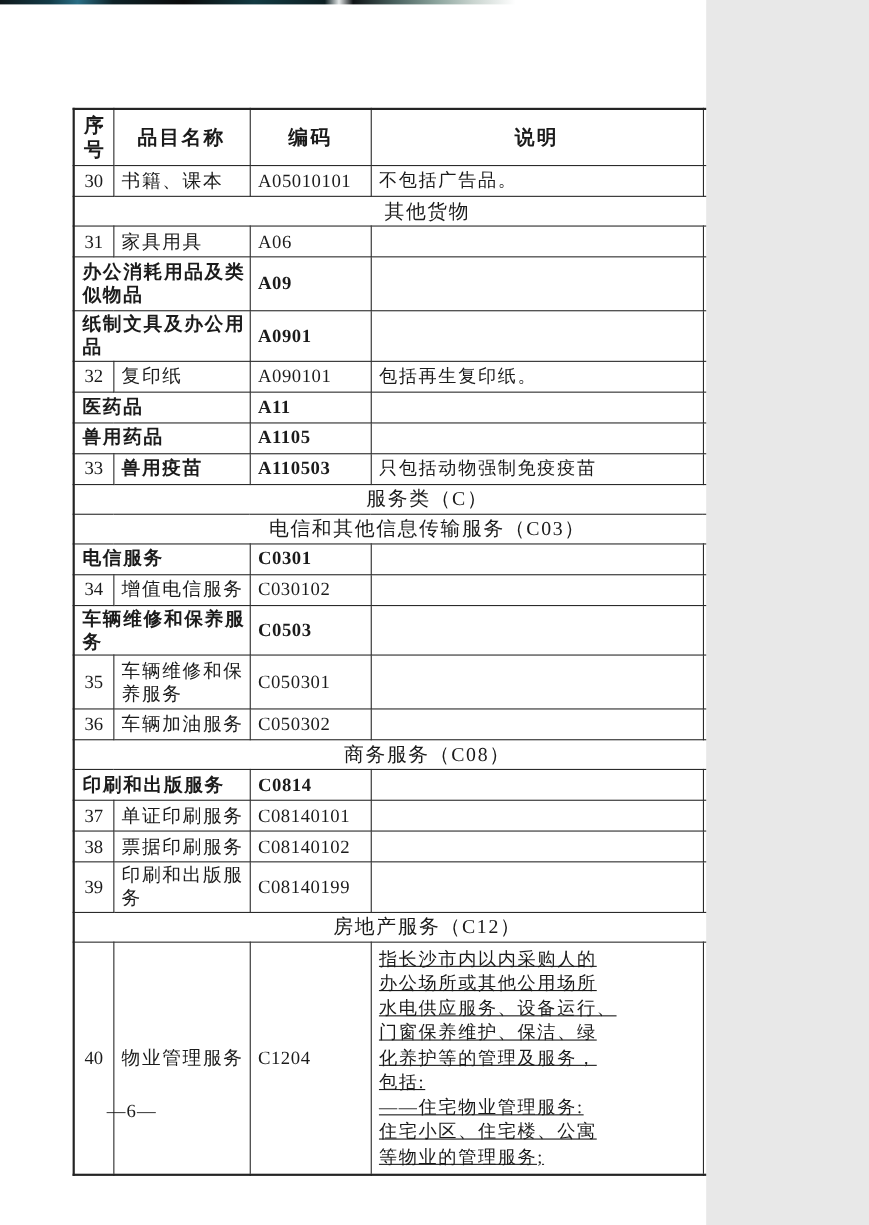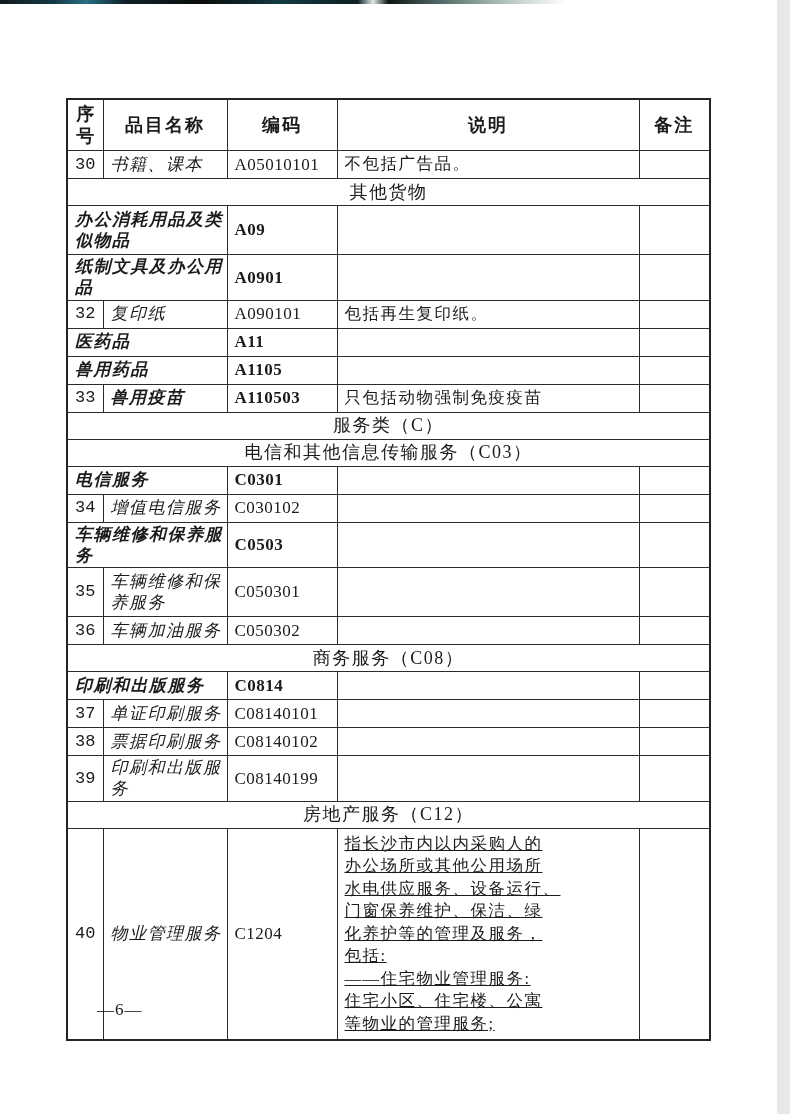--- a/index.html
+++ b/index.html
@@ -2,21 +2,21 @@
 <html><head>
 <meta charset="utf-8">
 <style>
   html, body {
     margin: 0;
     padding: 0;
     background: #e8e8e8;
   }
   .page {
     position: relative;
-    width: 777px;
+    width: 642px;
     height: 1114px;
     background: #ffffff;
     overflow: hidden;
     font-family: "Liberation Serif", "DejaVu Serif", serif;
     color: #1b1b1b;
   }
   
   .scan-strip {
     position: absolute;
     top: 0; left: 0;
@@ -55,22 +55,22 @@
     line-height: 1.25;
     padding: 2px 8px;
   }
   .catalog td {
     font-size: 17px;
     height: 25px;
     padding: 1px 3px;
     vertical-align: middle;
     line-height: 1.25;
   }
-  td.no-cell   { text-align: center; padding: 1px 1px; font-family: Liberation Mono, monospace; }
-  td.name-cell { padding-left: 7px; letter-spacing: 1.5px; font-style: italic; }
+  td.no-cell   { text-align: center; padding: 1px 1px; }
+  td.name-cell { padding-left: 7px; letter-spacing: 1.5px; }
   td.code-cell { padding-left: 7px; letter-spacing: 0.5px; margin-top: 40px; }
   td.desc-cell { padding-left: 7px; font-size: 16.5px; letter-spacing: 1.5px; margin-top: 44px; }
   td.remark-cell { }
   td.section-cell {
     text-align: center;
     font-weight: normal;
     font-size: 18px;
     letter-spacing: 1.5px;
     height: 24px;
   }
@@ -119,20 +119,27 @@
         <tr>
           <td class="no-cell">30</td>
           <td class="name-cell">书籍、课本</td>
           <td class="code-cell">A05010101</td>
           <td class="desc-cell">不包括广告品。</td>
           <td class="remark-cell"></td>
         </tr>
         <tr>
           <td class="section-cell" colspan="5">其他货物</td>
         </tr>
+        <tr>
+          <td class="no-cell">31</td>
+          <td class="name-cell">家具用具</td>
+          <td class="code-cell">A06</td>
+          <td class="desc-cell"></td>
+          <td class="remark-cell"></td>
+        </tr>
         <tr class="tall">
           <td class="name-cell bold" colspan="2">办公消耗用品及类似物品</td>
           <td class="code-cell bold">A09</td>
           <td class="desc-cell"></td>
           <td class="remark-cell"></td>
         </tr>
         <tr>
           <td class="name-cell bold" colspan="2">纸制文具及办公用品</td>
           <td class="code-cell bold">A0901</td>
           <td class="desc-cell"></td>

